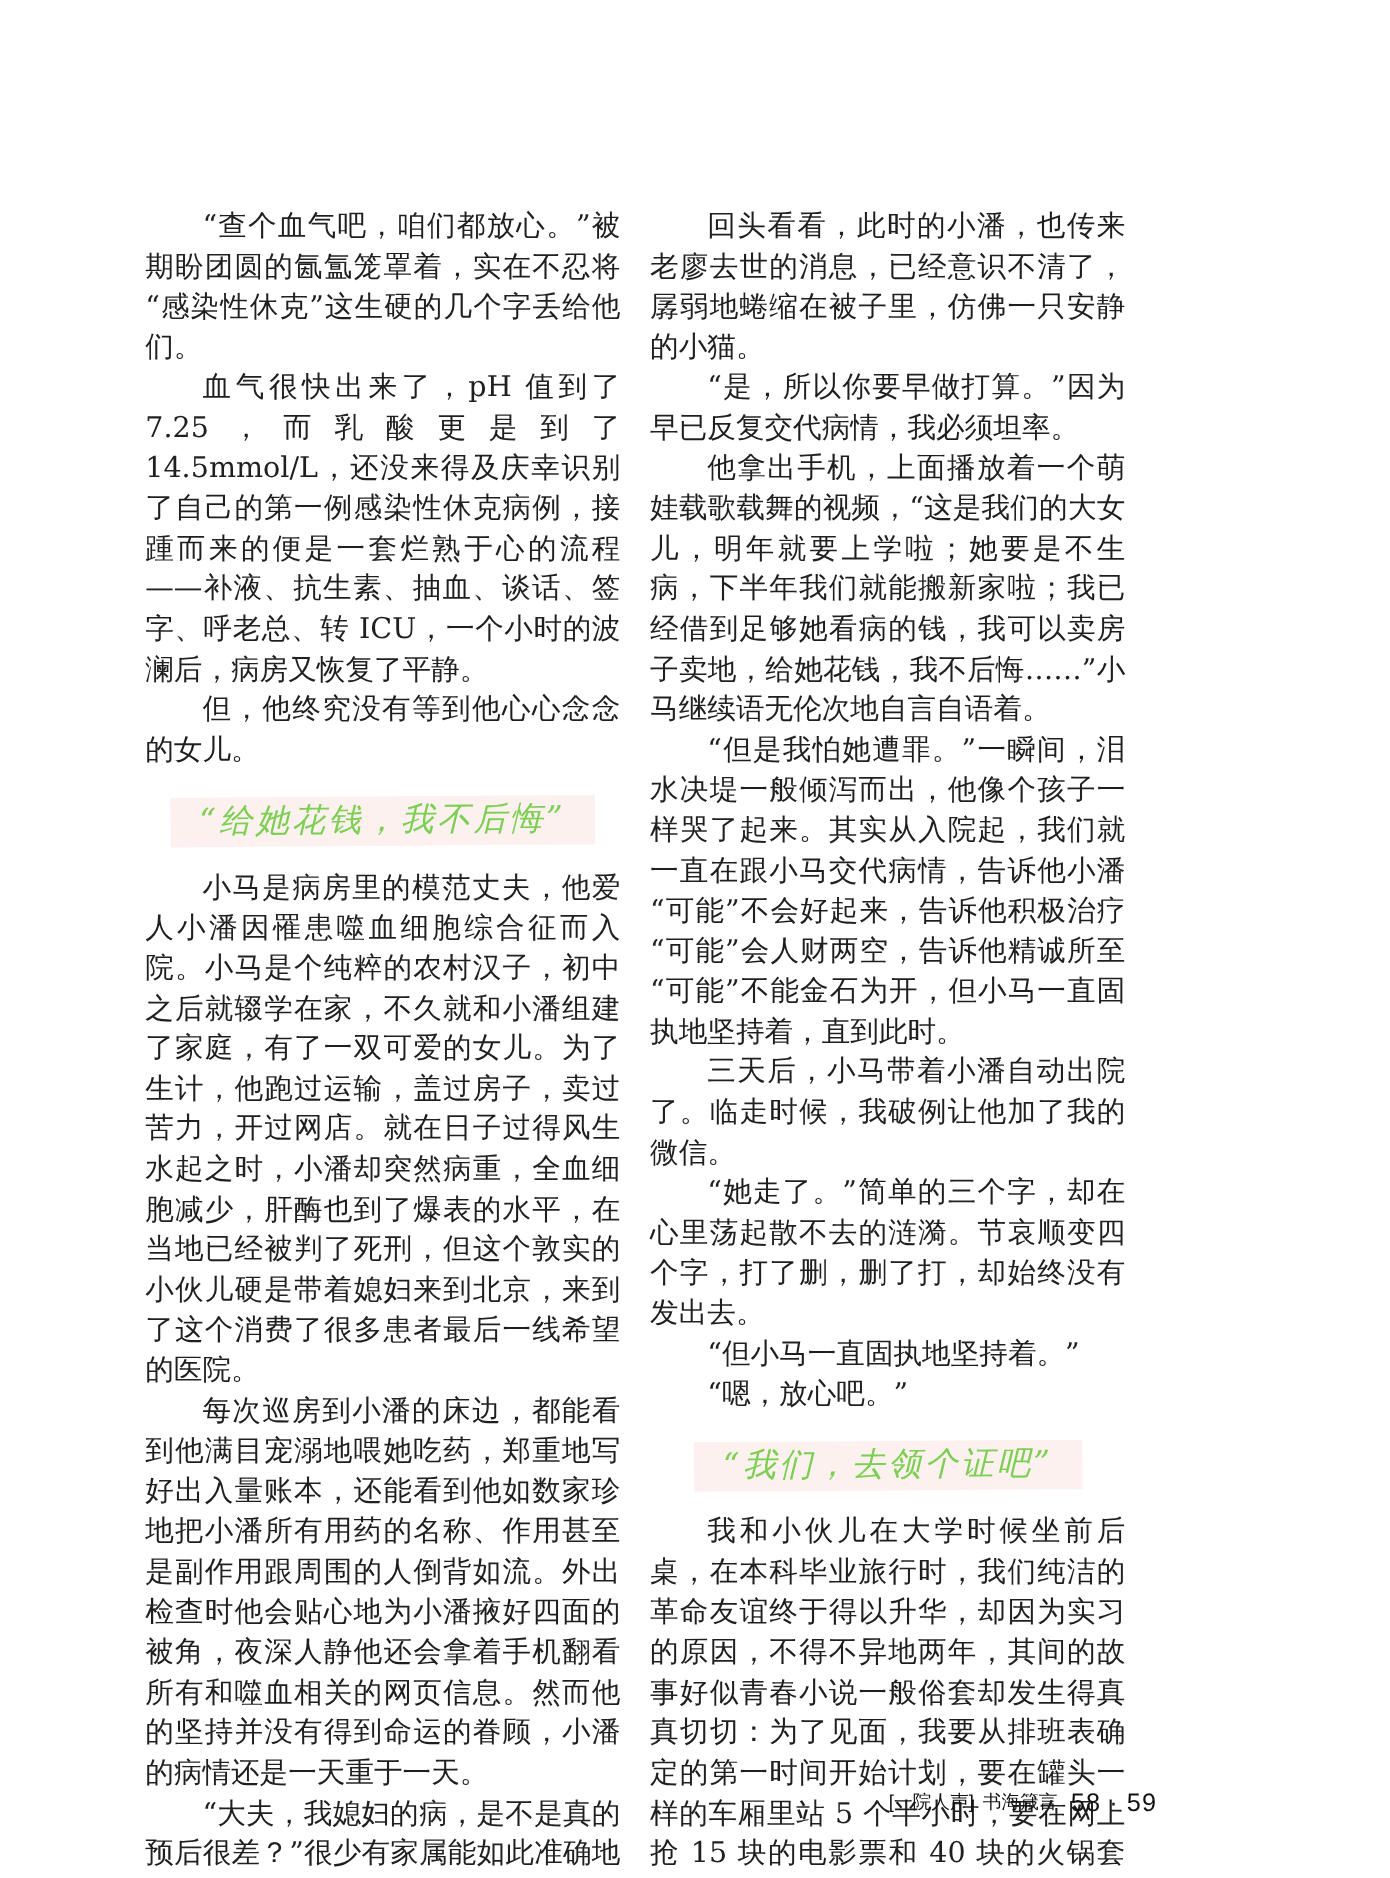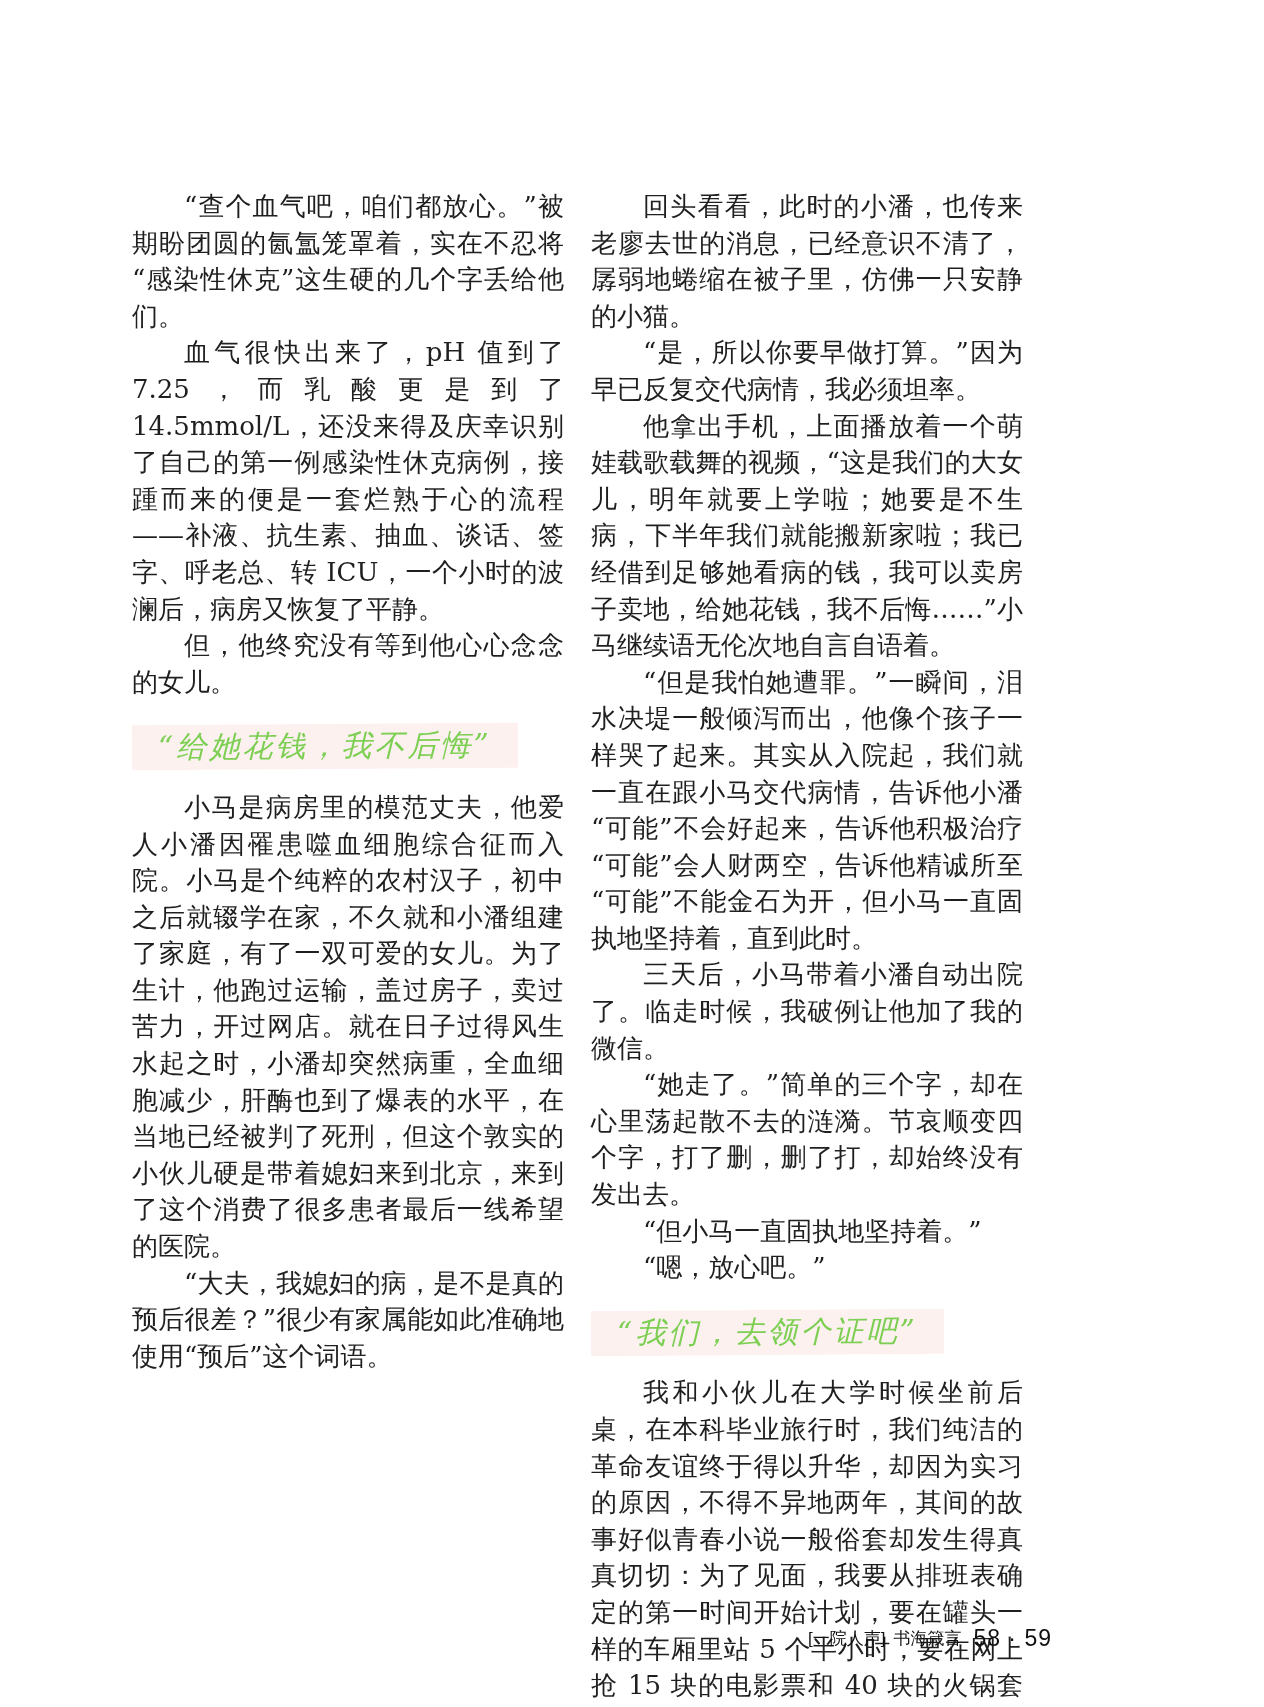--- a/index.html
+++ b/index.html
@@ -27,20 +27,21 @@
     font-size: 26px;
     line-height: 36.6px;
     text-align: justify;
   }
   .col p {
     margin: 0;
     text-indent: 2em;
   }
   .heading {
     margin: 24px 0 20px 0;
+    text-align: center;
     text-indent: 0;
   }
   .heading span {
     display: inline-block;
     background: #fdf1ef;
     color: #7ccf52;
     font-size: 30px;
     font-style: italic;
     letter-spacing: 3px;
     padding: 4px 26px;
@@ -76,20 +77,21 @@
   <div class="columns">
 
     <div class="col">
       <p>“查个血气吧，咱们都放心。”被期盼团圆的氤氲笼罩着，实在不忍将“感染性休克”这生硬的几个字丢给他们。</p>
       <p>血气很快出来了，pH 值到了 7.25，而乳酸更是到了 14.5mmol/L，还没来得及庆幸识别了自己的第一例感染性休克病例，接踵而来的便是一套烂熟于心的流程——补液、抗生素、抽血、谈话、签字、呼老总、转 ICU，一个小时的波澜后，病房又恢复了平静。</p>
       <p>但，他终究没有等到他心心念念的女儿。</p>
       <div class="heading">
         <span>“给她花钱，我不后悔”</span>
       </div>
       <p>小马是病房里的模范丈夫，他爱人小潘因罹患噬血细胞综合征而入院。小马是个纯粹的农村汉子，初中之后就辍学在家，不久就和小潘组建了家庭，有了一双可爱的女儿。为了生计，他跑过运输，盖过房子，卖过苦力，开过网店。就在日子过得风生水起之时，小潘却突然病重，全血细胞减少，肝酶也到了爆表的水平，在当地已经被判了死刑，但这个敦实的小伙儿硬是带着媳妇来到北京，来到了这个消费了很多患者最后一线希望的医院。</p>
+      <p>每次巡房到小潘的床边，都能看到他满目宠溺地喂她吃药，郑重地写好出入量账本，还能看到他如数家珍地把小潘所有用药的名称、作用甚至是副作用跟周围的人倒背如流。外出检查时他会贴心地为小潘掖好四面的被角，夜深人静他还会拿着手机翻看所有和噬血相关的网页信息。然而他的坚持并没有得到命运的眷顾，小潘的病情还是一天重于一天。</p>
       <p>“大夫，我媳妇的病，是不是真的预后很差？”很少有家属能如此准确地使用“预后”这个词语。</p>
     </div>
 
     <div class="col">
       <p>回头看看，此时的小潘，也传来老廖去世的消息，已经意识不清了，孱弱地蜷缩在被子里，仿佛一只安静的小猫。</p>
       <p>“是，所以你要早做打算。”因为早已反复交代病情，我必须坦率。</p>
       <p>他拿出手机，上面播放着一个萌娃载歌载舞的视频，“这是我们的大女儿，明年就要上学啦；她要是不生病，下半年我们就能搬新家啦；我已经借到足够她看病的钱，我可以卖房子卖地，给她花钱，我不后悔……”小马继续语无伦次地自言自语着。</p>
       <p>“但是我怕她遭罪。”一瞬间，泪水决堤一般倾泻而出，他像个孩子一样哭了起来。其实从入院起，我们就一直在跟小马交代病情，告诉他小潘“可能”不会好起来，告诉他积极治疗“可能”会人财两空，告诉他精诚所至“可能”不能金石为开，但小马一直固执地坚持着，直到此时。</p>
       <p>三天后，小马带着小潘自动出院了。临走时候，我破例让他加了我的微信。</p>
       <p>“她走了。”简单的三个字，却在心里荡起散不去的涟漪。节哀顺变四个字，打了删，删了打，却始终没有发出去。</p>

